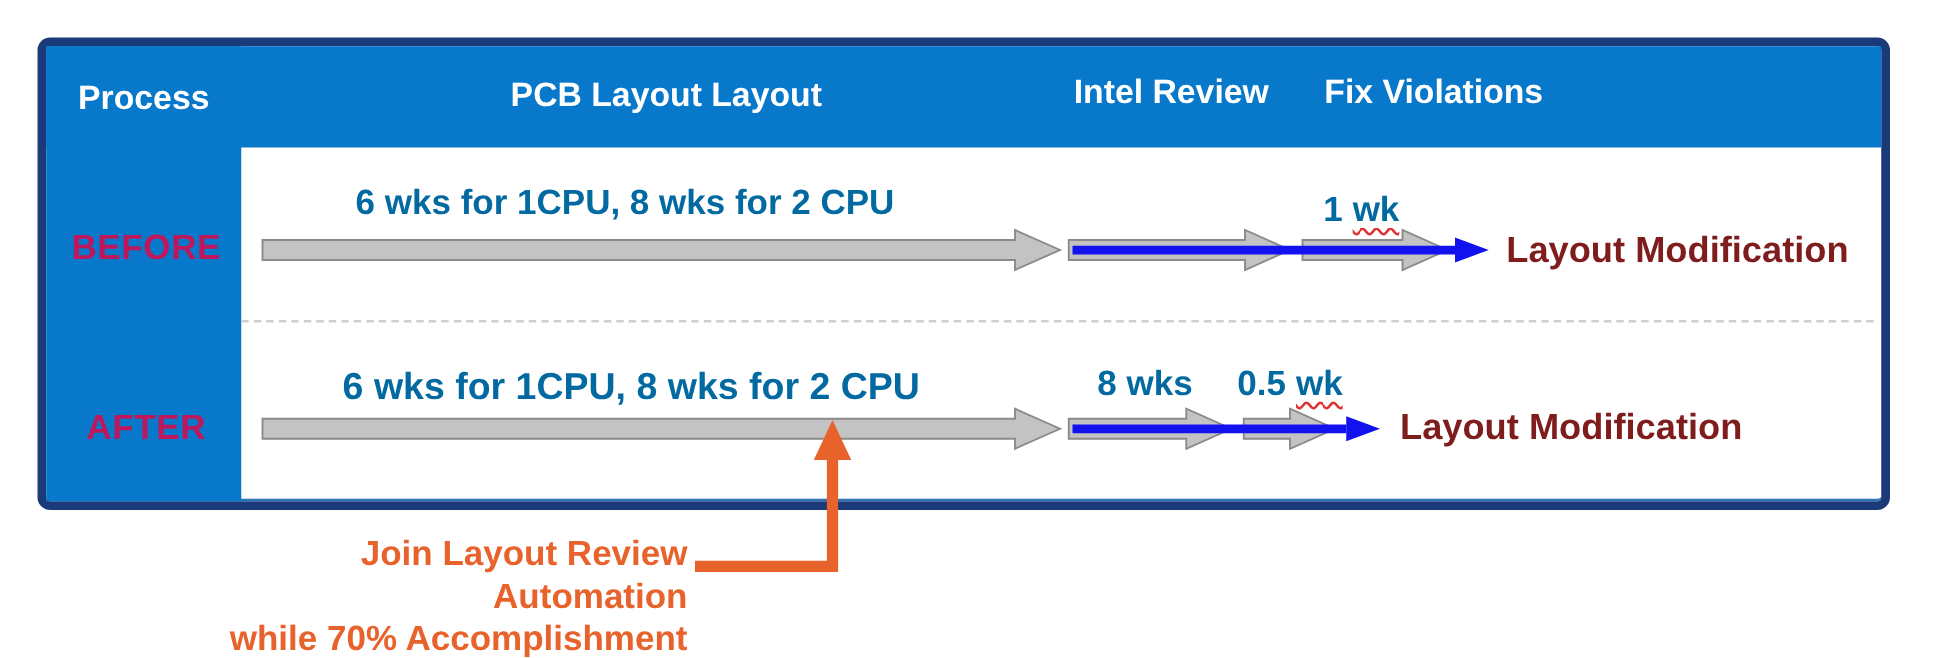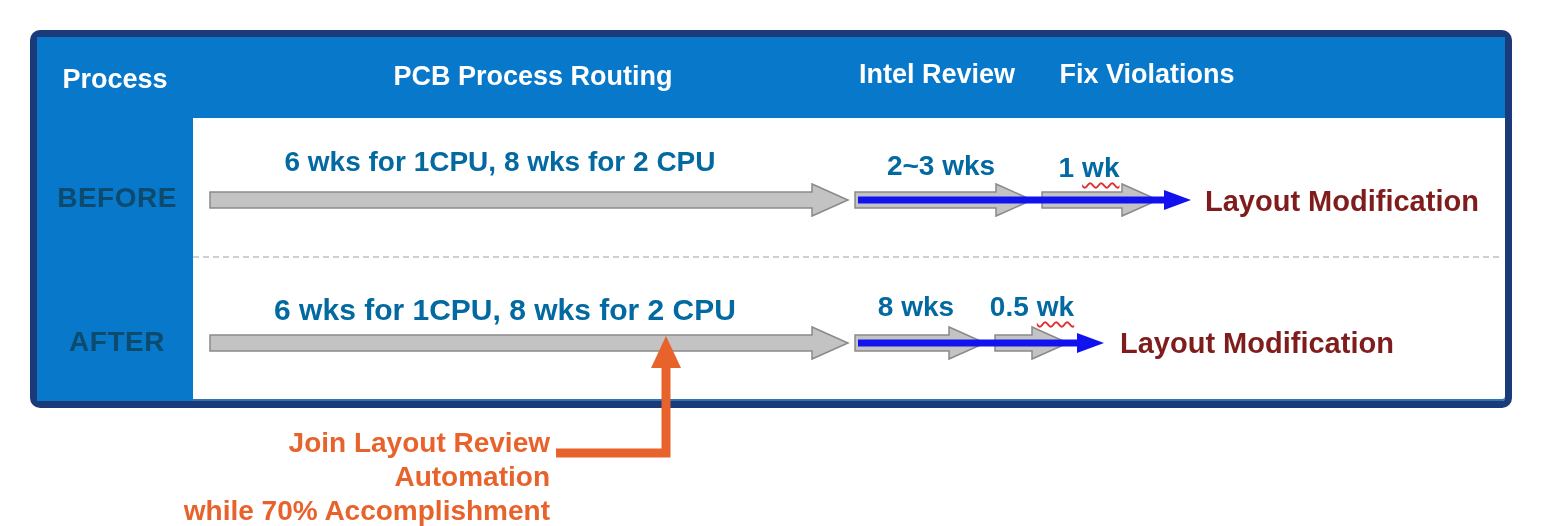--- a/index.html
+++ b/index.html
@@ -24,21 +24,21 @@
   .side-column{
     position:absolute;left:0;top:0;bottom:0;width:156px;background:#0878ca;
   }
   .row-divider{
     position:absolute;left:156px;right:6px;top:219px;height:0;
     border-top:2px dashed #cfcfcf;
   }
 
   
   .hdr{color:#ffffff;font-weight:bold;font-size:27px;}
-  .rowlbl{color:#0c4a6e;font-weight:bold;font-size:28px;letter-spacing:.5px;}
+  .rowlbl{color:#be185d;font-weight:bold;font-size:28px;letter-spacing:.5px;}
   .dur{color:#0369a1;font-weight:bold;font-size:28px;}
   .dur-lg{font-size:30px;}
   .outcome{color:#7f1d1d;font-weight:bold;font-size:29px;}
   .orange{color:#e8622c;font-weight:bold;font-size:28px;}
   .join-note{text-align:right;line-height:34px;}
   .misspell{
     text-decoration:underline wavy #e03030 2px;
     text-decoration-skip-ink:none;
     text-underline-offset:5px;
   }
@@ -75,29 +75,28 @@
     <polygon class="garrow" points="855,335 949,335 949,327 985,343 949,359 949,351 855,351"></polygon>
     <polygon class="garrow" points="995,335 1032,335 1032,327 1068,343 1032,359 1032,351 995,351"></polygon>
     <line class="bluestroke" x1="858" y1="343" x2="1077" y2="343"></line>
     <polygon class="bluefill" points="1077,333 1104,343 1077,353"></polygon>
 
     <path class="orangestroke" d="M 556 453 H 666 V 366"></path>
     <polygon class="orangefill" points="651,368 666,336 681,368"></polygon>
   </svg>
 
   <div class="abs ctr hdr" style="left:115px;top:79px;">Process</div>
-  <div class="abs ctr hdr" style="left:533px;top:76px;">PCB Process Routing</div>
+  <div class="abs ctr hdr" style="left:533px;top:76px;">PCB Layout Layout</div>
   <div class="abs ctr hdr" style="left:937px;top:74px;">Intel Review</div>
   <div class="abs ctr hdr" style="left:1147px;top:74px;">Fix Violations</div>
 
   <div class="abs ctr rowlbl" style="left:117px;top:198px;">BEFORE</div>
   <div class="abs ctr rowlbl" style="left:117px;top:342px;">AFTER</div>
 
   <div class="abs ctr dur" style="left:500px;top:162px;">6 wks for 1CPU, 8 wks for 2 CPU</div>
-  <div class="abs ctr dur" style="left:941px;top:166px;">2~3 wks</div>
   <div class="abs ctr dur" style="left:1089px;top:168px;"><span class="pfx">1</span><span class="misspell">wk</span></div>
   <div class="abs vctr outcome" style="left:1205px;top:201px;">Layout Modification</div>
 
   <div class="abs ctr dur dur-lg" style="left:505px;top:310px;">6 wks for 1CPU, 8 wks for 2 CPU</div>
   <div class="abs ctr dur" style="left:916px;top:307px;">8 wks</div>
   <div class="abs ctr dur" style="left:1032px;top:307px;"><span class="pfx">0.5</span><span class="misspell">wk</span></div>
   <div class="abs vctr outcome" style="left:1120px;top:343px;">Layout Modification</div>
 
   <div class="abs orange join-note" style="left:150px;top:426px;width:400px;">
     <div>Join Layout Review Automation</div>

